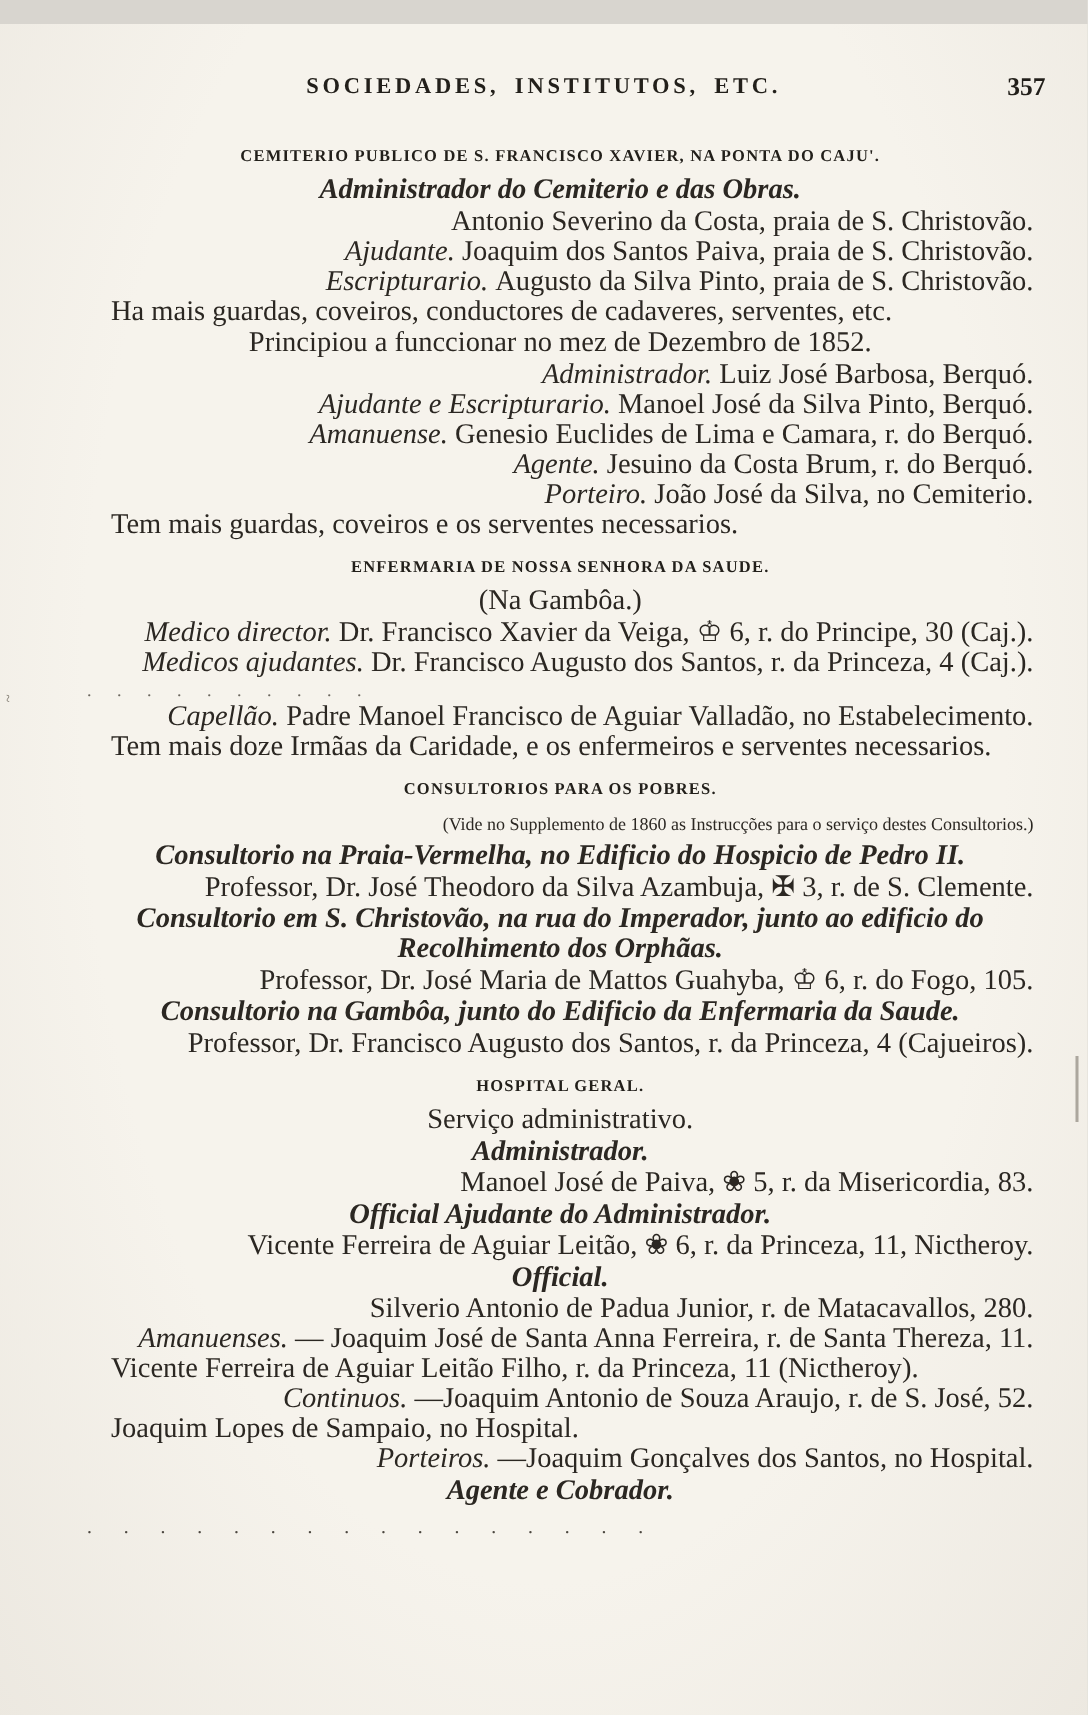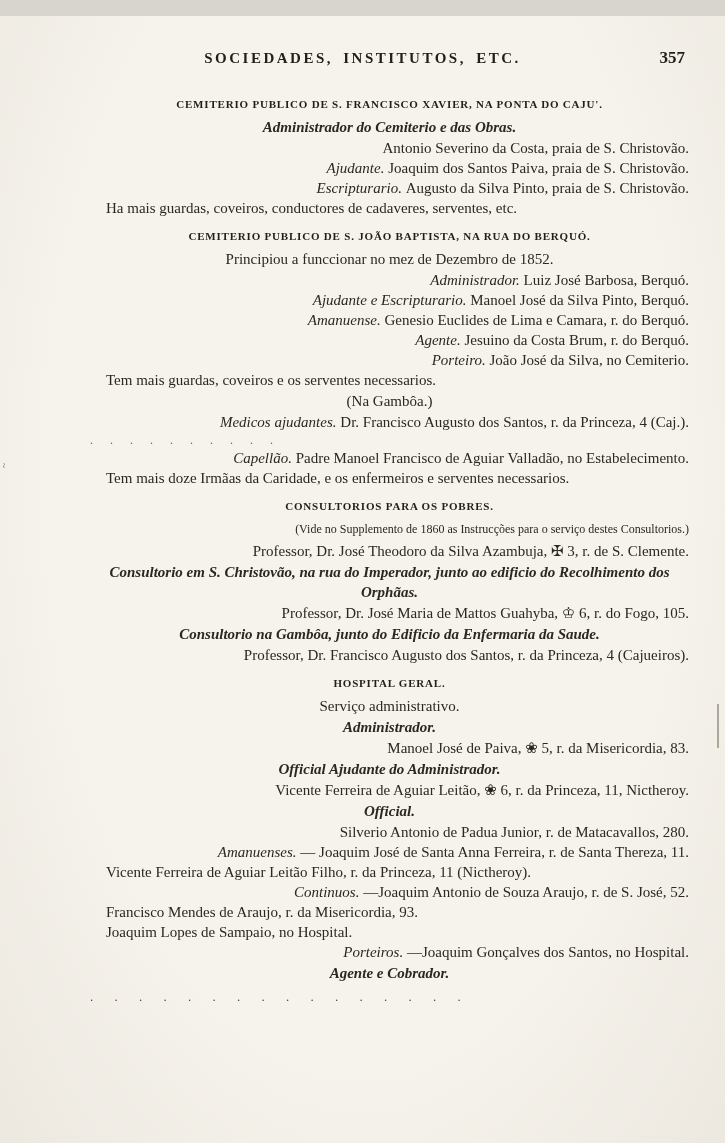--- a/index.html
+++ b/index.html
@@ -12,25 +12,25 @@
     font-family:"Liberation Serif", "DejaVu Serif", serif;
     color:#2b2722;
     overflow:hidden;
   }
   .header { position:relative; padding-top:34px; height:30px; }
   .header-title {
     text-align:center; font-weight:bold; font-size:15px;
     letter-spacing:2.5px; word-spacing:4px; color:#221f1a;
   }
   .header-page-number {
-    position:absolute; right:40px; top:32px;
+    position:absolute; right:28px; top:32px;
     font-weight:bold; font-size:17px; color:#221f1a;
   }
-  .content { padding:6px 36px 0 90px; }
-  .line { font-size:15px; line-height:20px; }
+  .content { padding:6px 36px 0 58px; }
+  .line { font-size:19px; line-height:20px; }
   .line.sc {
     text-align:center; font-weight:bold; font-size:11px;
     letter-spacing:0.8px; margin:8px 0 3px; color:#221f1a;
   }
   .line.ic { text-align:center; font-style:italic; font-weight:600; margin:1px 0; }
   .line.c  { text-align:center; margin:1px 0; }
   .line.small { text-align:right; font-size:12px; margin:2px 0; }
   .line.b  { text-align:right; }
   .line.bi { text-align:left; padding-left:16px; }
   .role-label { font-style:italic; }
@@ -59,52 +59,53 @@
     <div class="header-page-number">357</div>
   </div>
 
   <div class="content">
       <div class="line sc"><span>CEMITERIO PUBLICO DE S. FRANCISCO XAVIER, NA PONTA DO CAJU'.</span></div>
       <div class="line ic"><span>Administrador do Cemiterio e das Obras.</span></div>
       <div class="line b"><span>Antonio Severino da Costa, praia de S. Christovão.</span></div>
       <div class="line b"><span class="role-label">Ajudante.&nbsp;</span><span>Joaquim dos Santos Paiva, praia de S. Christovão.</span></div>
       <div class="line b"><span class="role-label">Escripturario.&nbsp;</span><span>Augusto da Silva Pinto, praia de S. Christovão.</span></div>
       <div class="line bi"><span>Ha mais guardas, coveiros, conductores de cadaveres, serventes, etc.</span></div>
-      <div class="line sc"><span>CEMITERIO PUBLICO DE S. JOÃO BAPTISTA, NA RUA DO BERQUÓ.</span></div>
       <div class="line c"><span>Principiou a funccionar no mez de Dezembro de 1852.</span></div>
       <div class="line b"><span class="role-label">Administrador.&nbsp;</span><span>Luiz José Barbosa, Berquó.</span></div>
       <div class="line b"><span class="role-label">Ajudante e Escripturario.&nbsp;</span><span>Manoel José da Silva Pinto, Berquó.</span></div>
       <div class="line b"><span class="role-label">Amanuense.&nbsp;</span><span>Genesio Euclides de Lima e Camara, r. do Berquó.</span></div>
       <div class="line b"><span class="role-label">Agente.&nbsp;</span><span>Jesuino da Costa Brum, r. do Berquó.</span></div>
       <div class="line b"><span class="role-label">Porteiro.&nbsp;</span><span>João José da Silva, no Cemiterio.</span></div>
       <div class="line bi"><span>Tem mais guardas, coveiros e os serventes necessarios.</span></div>
+      <div class="line sc"><span>ENFERMARIA DE NOSSA SENHORA DA SAUDE.</span></div>
       <div class="line c"><span>(Na Gambôa.)</span></div>
+      <div class="line b"><span class="role-label">Medico director.&nbsp;</span><span>Dr. Francisco Xavier da Veiga, ♔ 6, r. do Principe, 30 (Caj.).</span></div>
       <div class="line b"><span class="role-label">Medicos ajudantes.&nbsp;</span><span>Dr. Francisco Augusto dos Santos, r. da Princeza, 4 (Caj.).</span></div>
       <div class="line dots-left"><span>. . . . . . . . . .</span></div>
       <div class="line b"><span class="role-label">Capellão.&nbsp;</span><span>Padre Manoel Francisco de Aguiar Valladão, no Estabelecimento.</span></div>
       <div class="line bi"><span>Tem mais doze Irmãas da Caridade, e os enfermeiros e serventes necessarios.</span></div>
       <div class="line sc"><span>CONSULTORIOS PARA OS POBRES.</span></div>
       <div class="line small"><span>(Vide no Supplemento de 1860 as Instrucções para o serviço destes Consultorios.)</span></div>
+      <div class="line ic"><span>Consultorio na Praia-Vermelha, no Edificio do Hospicio de Pedro II.</span></div>
       <div class="line b"><span>Professor, Dr. José Theodoro da Silva Azambuja, ✠ 3, r. de S. Clemente.</span></div>
       <div class="line ic"><span>Consultorio em S. Christovão, na rua do Imperador, junto ao edificio do Recolhimento dos Orphãas.</span></div>
       <div class="line b"><span>Professor, Dr. José Maria de Mattos Guahyba, ♔ 6, r. do Fogo, 105.</span></div>
       <div class="line ic"><span>Consultorio na Gambôa, junto do Edificio da Enfermaria da Saude.</span></div>
       <div class="line b"><span>Professor, Dr. Francisco Augusto dos Santos, r. da Princeza, 4 (Cajueiros).</span></div>
       <div class="line sc"><span>HOSPITAL GERAL.</span></div>
       <div class="line c"><span>Serviço administrativo.</span></div>
       <div class="line ic"><span>Administrador.</span></div>
       <div class="line b"><span>Manoel José de Paiva, ❀ 5, r. da Misericordia, 83.</span></div>
       <div class="line ic"><span>Official Ajudante do Administrador.</span></div>
       <div class="line b"><span>Vicente Ferreira de Aguiar Leitão, ❀ 6, r. da Princeza, 11, Nictheroy.</span></div>
       <div class="line ic"><span>Official.</span></div>
       <div class="line b"><span>Silverio Antonio de Padua Junior, r. de Matacavallos, 280.</span></div>
       <div class="line b"><span class="role-label">Amanuenses.&nbsp;</span><span>— Joaquim José de Santa Anna Ferreira, r. de Santa Thereza, 11.</span></div>
       <div class="line bi"><span>Vicente Ferreira de Aguiar Leitão Filho, r. da Princeza, 11 (Nictheroy).</span></div>
       <div class="line b"><span class="role-label">Continuos.&nbsp;</span><span>—Joaquim Antonio de Souza Araujo, r. de S. José, 52.</span></div>
-      <div class="line bi"><span>Francisco Mendes de Araujo, r. da Misericordia, 93.</span></div>
       <div class="line bi"><span>Joaquim Lopes de Sampaio, no Hospital.</span></div>
       <div class="line b"><span class="role-label">Porteiros.&nbsp;</span><span>—Joaquim Gonçalves dos Santos, no Hospital.</span></div>
       <div class="line ic"><span>Agente e Cobrador.</span></div>
       <div class="line dots"><span>. . . . . . . . . . . . . . . .</span></div>
     </div>
 
   <span class="scan-artifact-left">~</span>
   <div class="scan-artifact-right"></div>
   <div class="scan-edge-bottom"></div>
 

